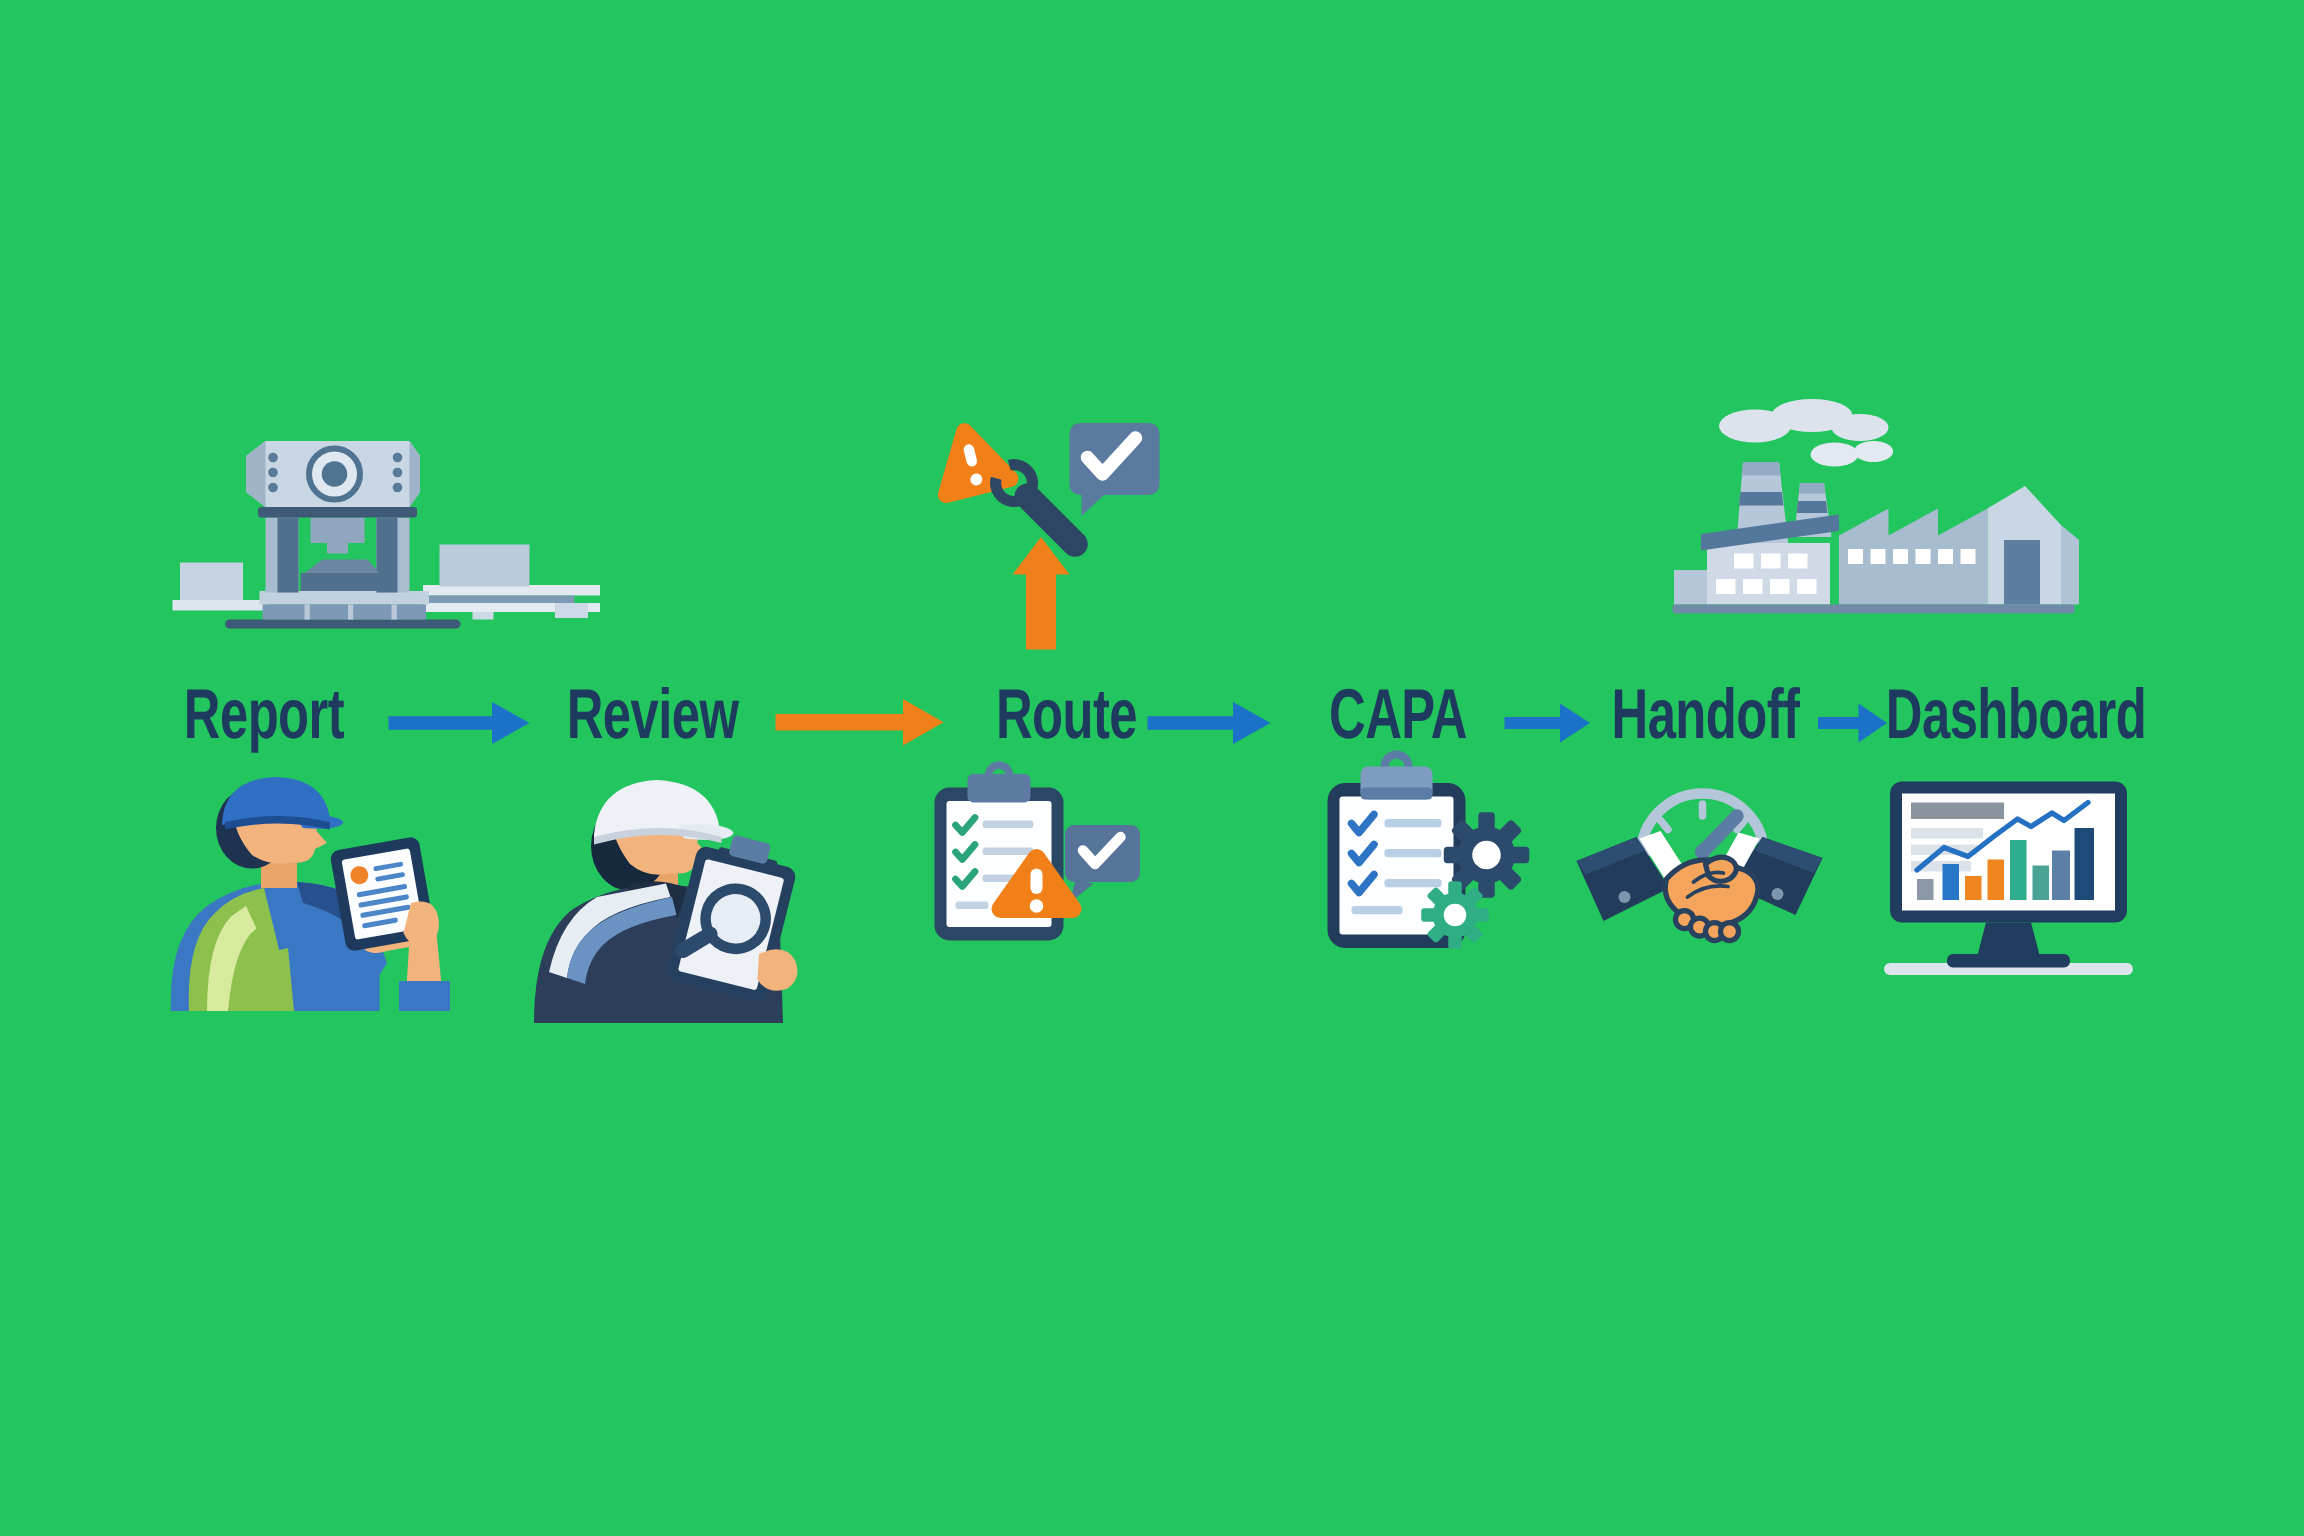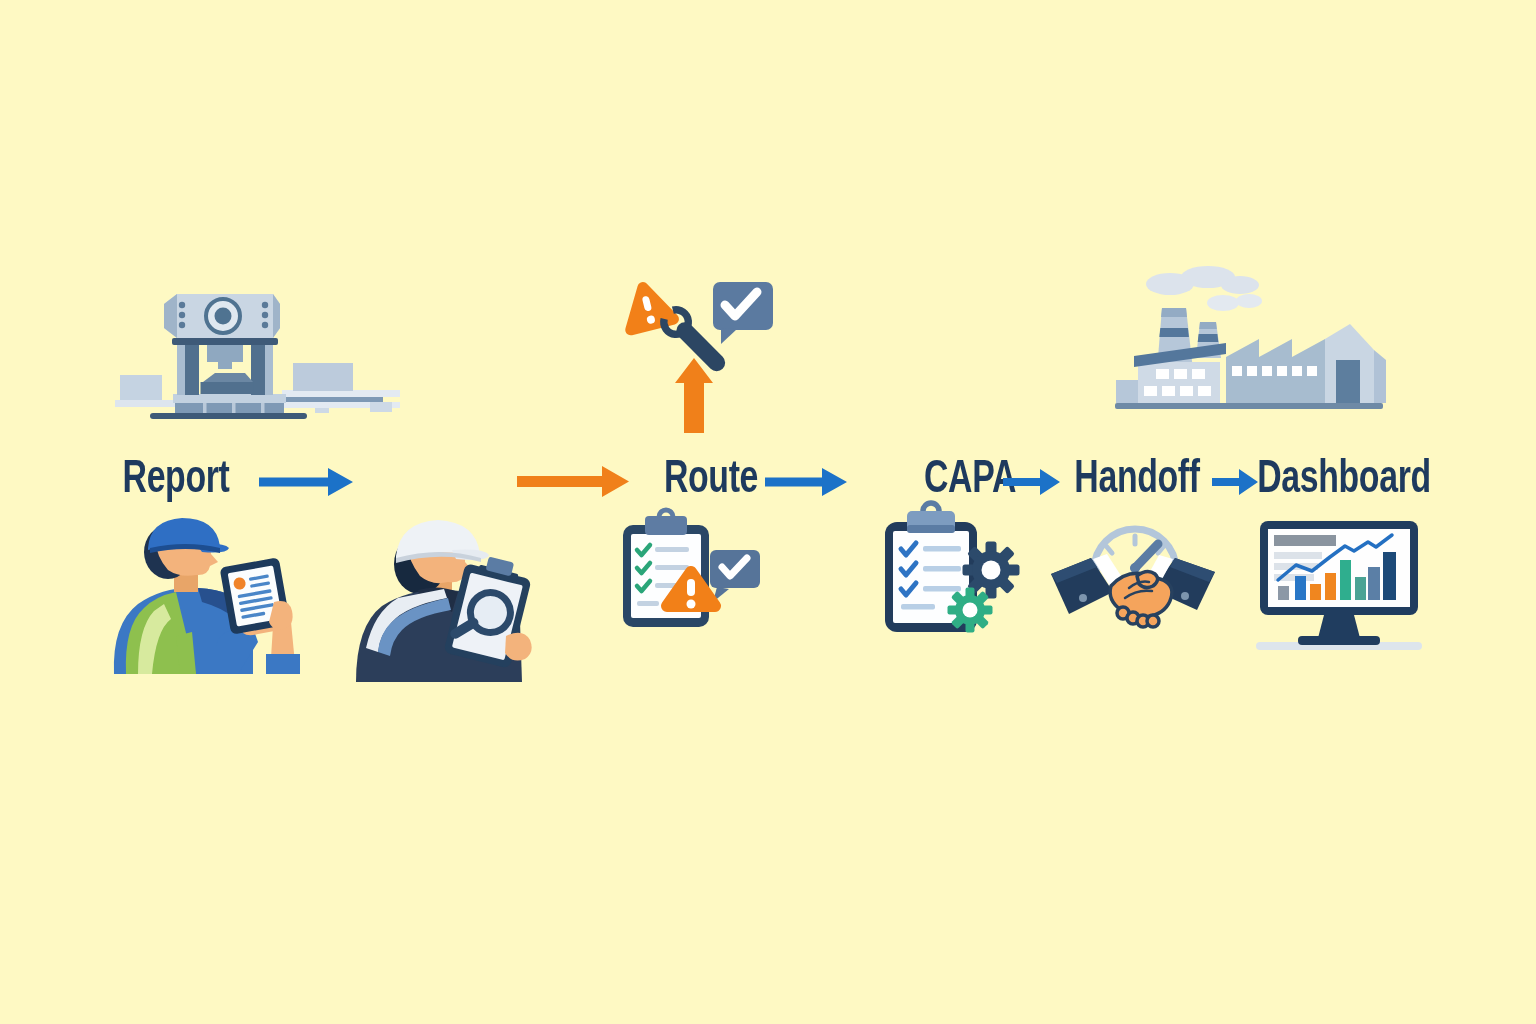--- a/index.html
+++ b/index.html
@@ -1,16 +1,16 @@
 <!DOCTYPE html>
 <html><head>
 <meta charset="utf-8">
 <style>
   html,body{margin:0;padding:0;background:#ffffff;}
-  #stage{position:relative;width:1536px;height:1024px;background:#fef9c3;overflow:hidden;
+  #stage{position:relative;width:1536px;height:1024px;background:#22c55e;overflow:hidden;
          font-family:"Liberation Sans",sans-serif;}
   .abs{position:absolute;}
   .step-label{position:absolute;top:452px;white-space:nowrap;transform:translateX(-50%);}
   .step-label .squeeze{display:inline-block;transform:scaleX(0.72);transform-origin:center top;
          font-weight:700;font-size:47px;line-height:47px;color:#1e3a5e;letter-spacing:-0.5px;}
   svg{display:block;overflow:visible;}
 </style>
 </head>
 <body>
 
@@ -127,22 +127,23 @@
     </g>
 
     <path d="M217 141 L217 77 L242 62 L266 88 L266 141 Z" fill="#c9d6e3"></path>
     <path d="M266 88 L278 98 L278 141 L266 141 Z" fill="#b0c2d6"></path>
     <rect x="228" y="98" width="24" height="43" fill="#5d7e9e"></rect>
 
     <rect x="7" y="141" width="268" height="6" rx="2" fill="#6e8aa6"></rect>
   </svg>
 
   <div class="step-label" style="left:176px"><span class="squeeze">Report</span></div>
+  <div class="step-label" style="left:435px"><span class="squeeze">Review</span></div>
   <div class="step-label" style="left:711px"><span class="squeeze">Route</span></div>
-  <div class="step-label" style="left:970px"><span class="squeeze">CAPA</span></div>
+  <div class="step-label" style="left:932px"><span class="squeeze">CAPA</span></div>
   <div class="step-label" style="left:1344px"><span class="squeeze">Dashboard</span></div>
   <div class="step-label" style="left:1137px"><span class="squeeze">Handoff</span></div>
 
   <svg class="abs" style="left:259px;top:468px" width="94" height="28" viewBox="0 0 94 28">
     <polygon points="0,9.5 69,9.5 69,0 94,14 69,28 69,18.5 0,18.5" fill="#1c72c8"></polygon>
   </svg>
   <svg class="abs" style="left:517px;top:466px" width="112" height="31" viewBox="0 0 112 31">
     <polygon points="0,10 85,10 85,0 112,15.5 85,31 85,21 0,21" fill="#f0801a"></polygon>
   </svg>
   <svg class="abs" style="left:765px;top:468px" width="82" height="28" viewBox="0 0 82 28">

